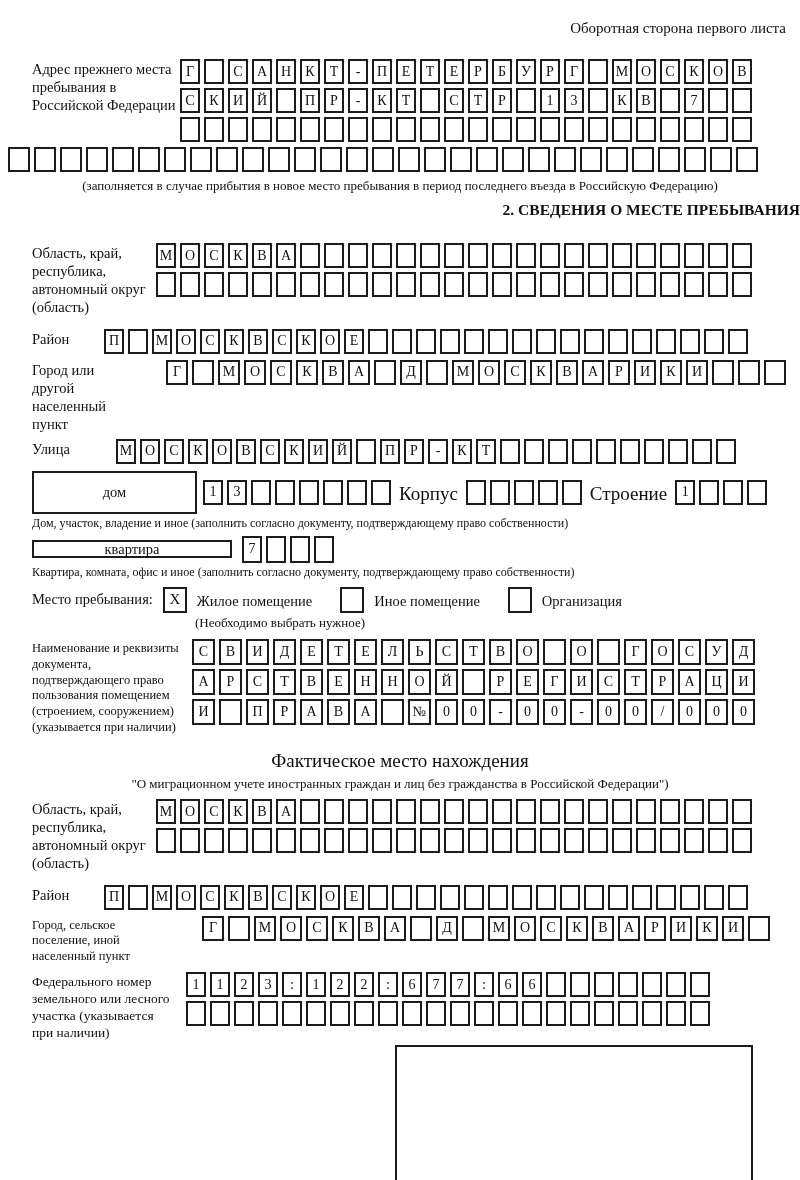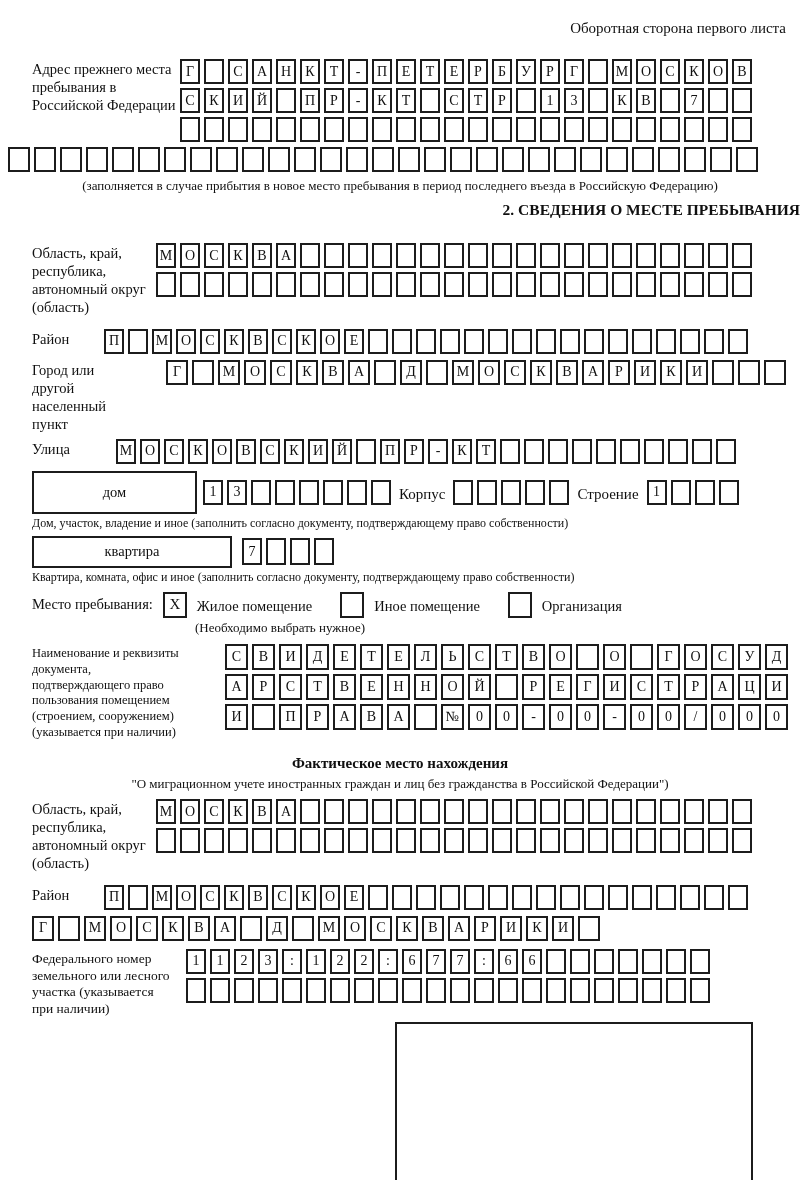--- a/index.html
+++ b/index.html
@@ -43,41 +43,41 @@
   .street-row { margin-top:5px;gap:8px; }
   .street-label { width:76px; }
 
   .house-row { margin-top:7px; align-items:center; }
   .box-field {
     border:2px solid #1c1c1c; height:43px;
     display:flex; align-items:center; justify-content:center;
     font-size:14.5px; flex:none;
   }
   .house-box { width:165px; margin-right:6px; }
-  .small-lbl { font-size:15px; margin:3px 8px; padding-top:4px; flex:none; }
+  .small-lbl { font-size:19px; margin:3px 8px; padding-top:4px; flex:none; }
 
   .apt-row { margin-top:5px; align-items:center; }
-  .apt-box { width:200px; height:32px; margin-right:10px; }
+  .apt-box { width:200px; height:18px; margin-right:10px; }
   .apt-row .cell { height:27px; }
 
   .stay-row { margin-top:7px; align-items:center; }
   .stay-label { font-size:14.5px; flex:none; }
   .chk {
     flex:none; width:24px; height:26px; border:2px solid #1c1c1c;
     display:flex; align-items:center; justify-content:center;
     font-size:15px; margin:0 10px;
   }
   .opt-lbl { font-size:14.5px; flex:none; padding-top:3px; }
   .opt-gap { width:18px; flex:none; }
   .stay-note { font-size:13px; margin-left:150px; width:260px; text-align:center; margin-top:2px; }
 
-  .doc-block { margin-top:8px;gap:33px; }
+  .doc-block { margin-top:8px; }
   .doc-label { width:152px; font-size:12.5px; line-height:1.27; margin-right:8px; }
 
-  .fact-title { font-size:15px; font-weight:bold; text-align:center; margin-top:14px; }
+  .fact-title { font-size:19px; font-weight:normal; text-align:center; margin-top:14px; }
   .fact-note { font-size:13px; text-align:center; margin-top:4px; }
   .fact-note-1 { margin-top:9px; }
 
   .region2 { margin-top:7px; }
   .city2-label { width:136px; font-size:12.5px; }
   .cad-block { margin-top:8px; }
   .cad-label { width:146px; font-size:13.5px; margin-right:8px; }
 
   .stamp-box {
     margin-left:395px; margin-top:4px;
@@ -584,20 +584,21 @@
         <span class="cell"></span>
         <span class="cell"></span>
         <span class="cell"></span>
         <span class="cell"></span>
         <span class="cell"></span>
         <span class="cell"></span>
       </div>
   </div>
 
   <div class="frow city-row">
+    <div class="flabel city2-label">Город, сельское поселение, иной населенный пункт</div>
     <div class="cells cells--w">
         <span class="cell">Г</span>
         <span class="cell"></span>
         <span class="cell">М</span>
         <span class="cell">О</span>
         <span class="cell">С</span>
         <span class="cell">К</span>
         <span class="cell">В</span>
         <span class="cell">А</span>
         <span class="cell"></span>

